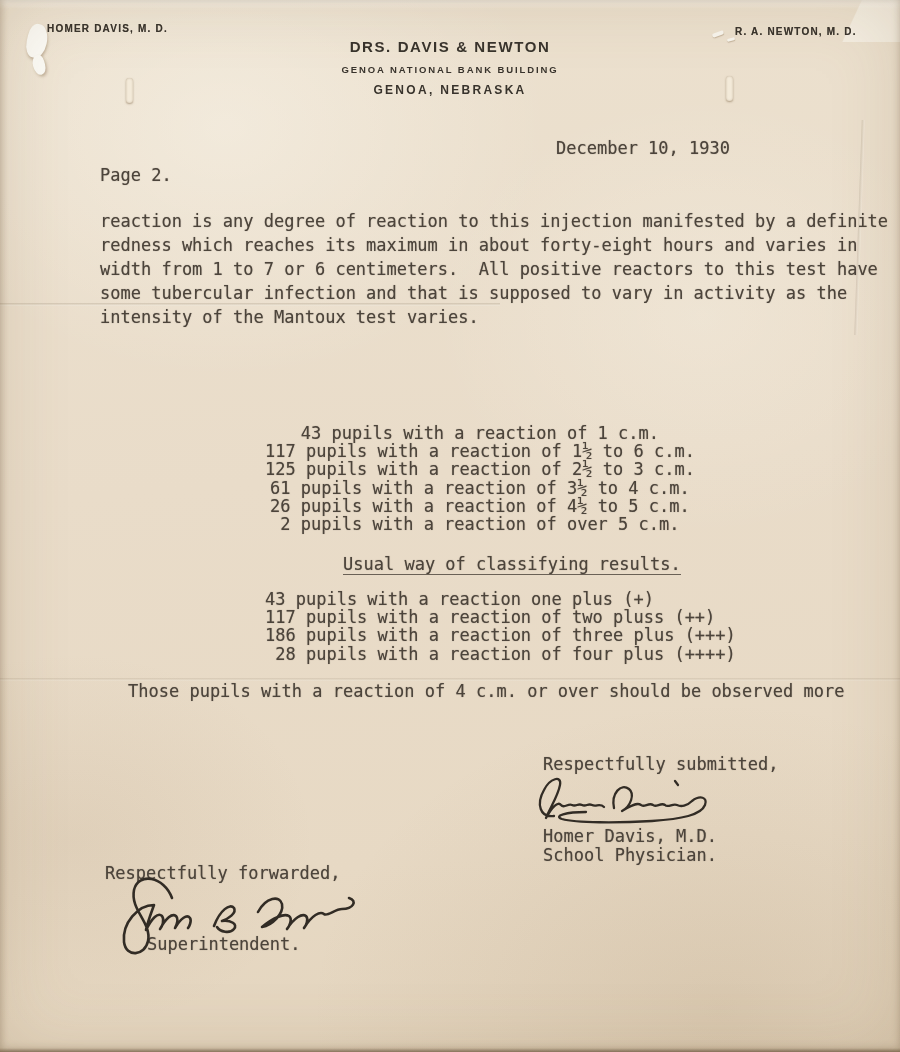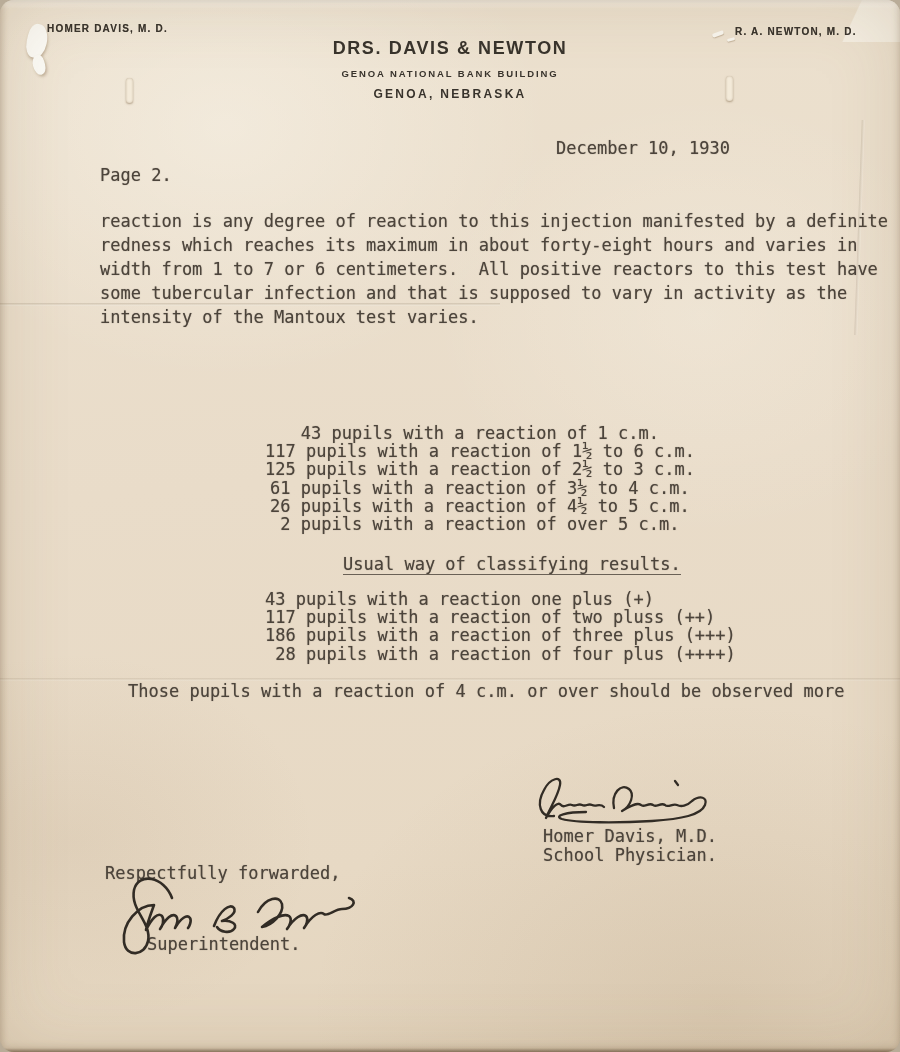--- a/index.html
+++ b/index.html
@@ -5,36 +5,35 @@
   html,body{margin:0;padding:0;background:#b9ac98;}
   .paper{
     position:relative;width:900px;height:1052px;overflow:hidden;
     background:
       radial-gradient(ellipse 60% 40% at 25% 12%, rgba(255,253,246,0.35), transparent 60%),
       radial-gradient(ellipse 50% 35% at 78% 30%, rgba(255,252,244,0.22), transparent 60%),
       radial-gradient(ellipse 70% 45% at 80% 96%, rgba(145,115,78,0.14), transparent 65%),
       radial-gradient(ellipse 45% 30% at 8% 80%, rgba(150,120,85,0.10), transparent 60%),
       linear-gradient(176deg,#ece1cf 0%, #e9dcc9 45%, #e7d9c4 80%, #e3d4bd 100%);
     font-family:"DejaVu Sans Mono", monospace;
-    border-radius:14px;
   }
   .paper::after{
     content:"";position:absolute;inset:0;pointer-events:none;
     box-shadow:inset 0 0 70px rgba(125,98,62,0.18), inset 0 -3px 8px rgba(95,72,45,0.28), inset 2px 0 6px rgba(125,98,62,0.12);
   }
   .tw{
     color:#4c443b;white-space:pre;font-size:17px;line-height:18px;
     text-shadow:0 0 1px rgba(76,68,59,0.55);
     letter-spacing:0;
   }
   .abs{position:absolute;}
   .lh{font-family:"Liberation Sans","DejaVu Sans",sans-serif;color:#38332c;font-weight:700;}
   .lh-side{font-size:10px;letter-spacing:1.2px;text-shadow:0 0 0.5px rgba(56,51,44,0.6);}
   .lh-center{left:0;right:0;top:38px;text-align:center;}
-  .lh-firm{font-size:18px;letter-spacing:1.6px;}
+  .lh-firm{font-size:15px;letter-spacing:1.6px;}
   .lh-bldg{font-size:9.5px;letter-spacing:1.9px;margin-top:9px;}
   .lh-city{font-size:12px;letter-spacing:2.3px;margin-top:8px;}
   .para{display:flex;flex-direction:column;row-gap:6px;}
   .list{display:flex;flex-direction:column;}
   .list .tw{line-height:18.2px;}
   .heading{border-bottom:1.5px solid rgba(74,66,58,0.8);padding-bottom:1px;}
   .indent1{padding-left:28px;}
   .sig{stroke:#322c25;fill:none;stroke-linecap:round;stroke-linejoin:round;}
   .staple{
     width:7px;height:25px;background:#f3ead9;border-radius:3px;
@@ -103,20 +102,21 @@
     <div class="tw">43 pupils with a reaction one plus (+)</div>
     <div class="tw">117 pupils with a reaction of two pluss (++)</div>
     <div class="tw">186 pupils with a reaction of three plus (+++)</div>
     <div class="tw"> 28 pupils with a reaction of four plus (++++)</div>
   </div>
 
   <div class="abs para" style="left:100px;top:682px;">
     <div class="tw indent1">Those pupils with a reaction of 4 c.m. or over should be observed more</div>
   </div>
 
+  <div class="abs tw" style="left:543px;top:755px;">Respectfully submitted,</div>
 
   <svg class="abs" style="left:524px;top:770px;" width="200" height="64" viewBox="0 0 200 64">
     <g class="sig" stroke-width="2.3">
       <path d="M30,46 C16,48 12,34 20,20 C26,8 38,5 36,15 C34,26 26,38 22,48 C28,37 34,31 37,35 C40,39 44,33 48,35 C52,37 54,33 58,35 C62,37 64,33 68,35 C72,37 76,33 80,37"></path>
       <path d="M90,38 C87,23 97,13 105,19 C111,24 107,36 98,41 C106,36 113,32 117,35 C120,38 125,32 129,35 C132,38 137,32 141,35 C144,38 149,33 153,35 C157,37 163,36 168,31 C176,25 184,27 181,35 C177,45 158,49 128,51 C94,53 52,53 38,49 C29,46 42,42 62,42"></path>
       <path d="M151,11 L154,15"></path>
     </g>
   </svg>
 
   <div class="abs" style="left:543px;top:827px;">

